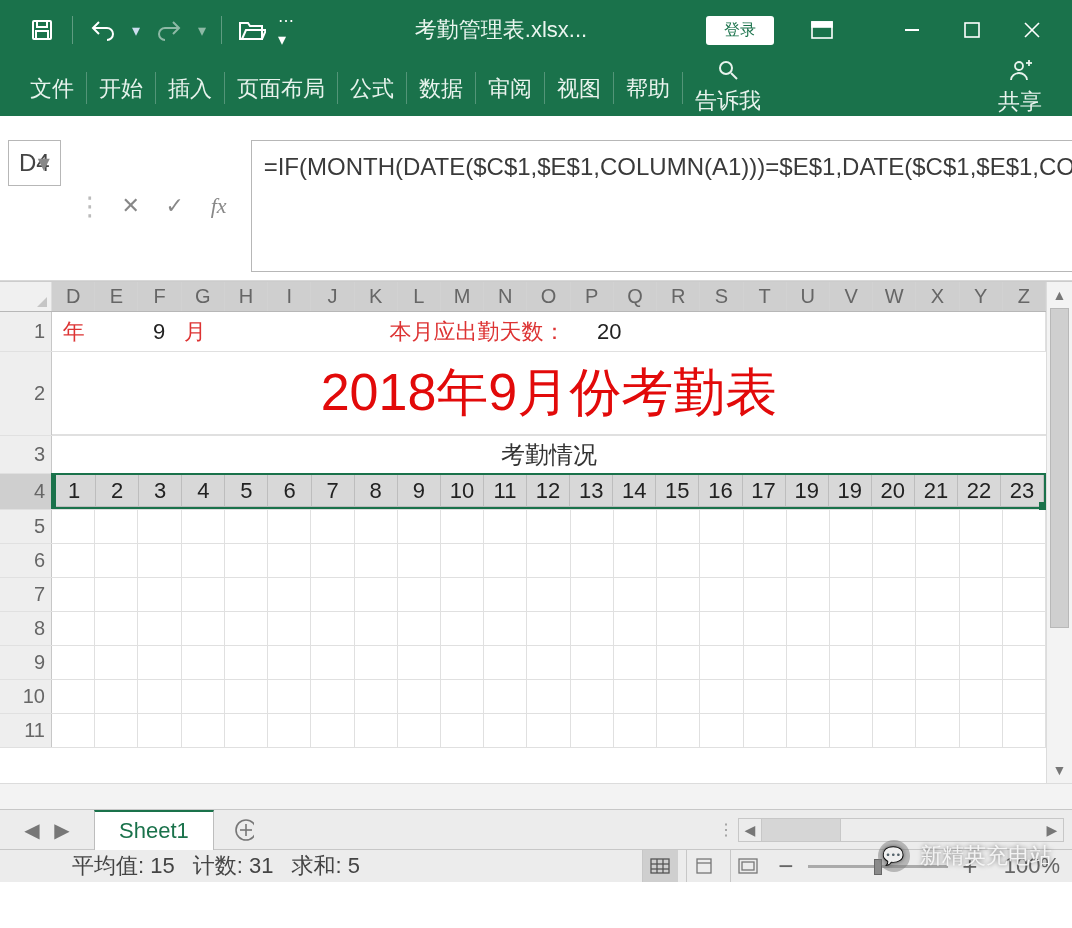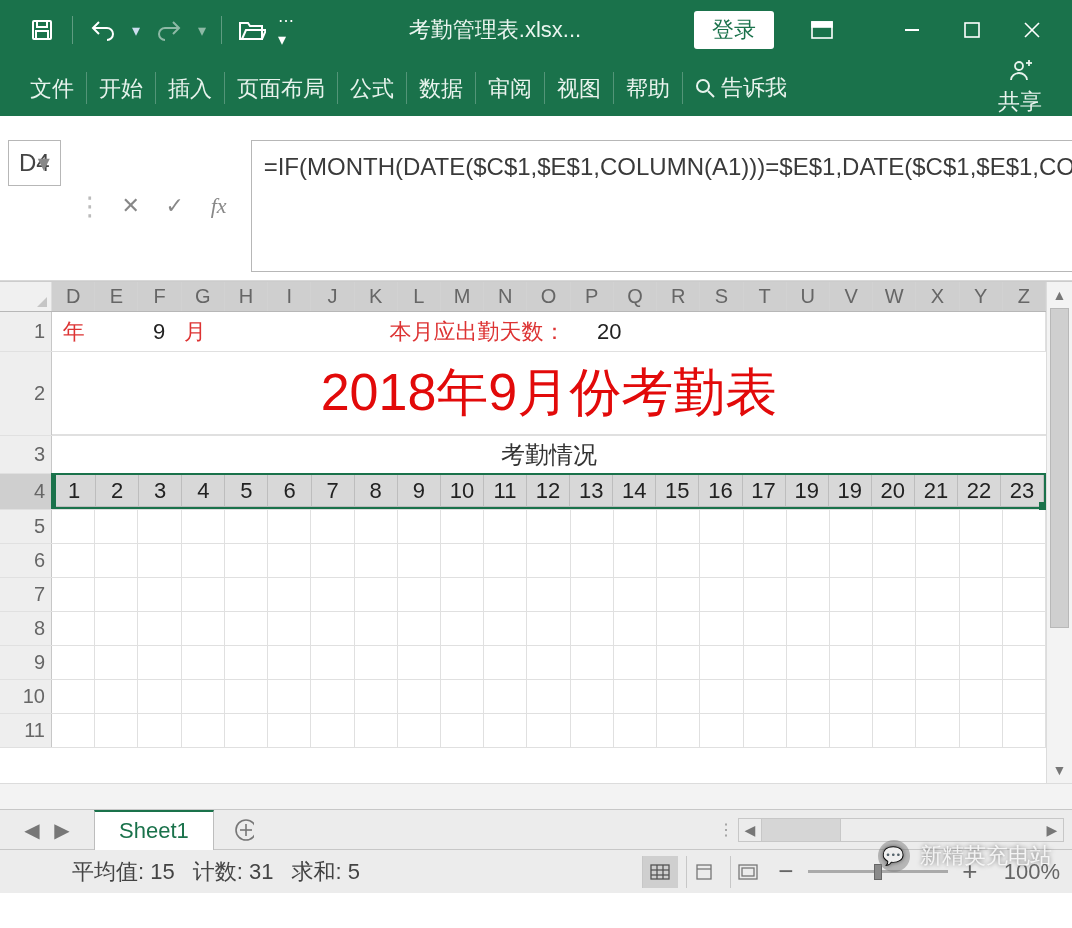--- a/index.html
+++ b/index.html
@@ -39,21 +39,21 @@
   flex: 1;
   text-align: center;
   font-size: 22px;
   color: #eaf5ef;
 }
 .login-btn {
   background: #fff;
   color: #1a724b;
   border-radius: 3px;
   padding: 4px 18px;
-  font-size: 22px;
+  font-size: 16px;
   margin: 0 18px;
 }
 .win-controls { display: flex; gap: 0; margin-left: 30px; }
 .win-btn {
   width: 60px; height: 32px;
   display: flex; align-items: center; justify-content: center;
 }
 
 
 .ribbon {
@@ -69,20 +69,21 @@
   padding: 0 12px;
   height: 100%;
   display: flex;
   align-items: center;
   border-top: 2px solid transparent;
 }
 .ribbon-sep { width:1px; height:32px; background: rgba(255,255,255,0.25); }
 .tell-me {
   display: flex; align-items: center; gap: 6px;
   padding: 0 12px;
+  flex-direction: column;
 }
 .share-btn {
   margin-left: auto;
   display: flex; align-items: center; gap: 6px;
   padding: 0 12px;
   flex-direction: column;
 }
 
 
 .formula-area {
@@ -283,21 +284,21 @@
 .mini-scroll {
   display:flex; align-items:center;
   border:1px solid #c7c7c7;
   height: 24px;
 }
 .mini-scroll .thumb-h { width:80px; height:100%; background:#d6d6d6; border-left:1px solid #c7c7c7; border-right:1px solid #c7c7c7; }
 .mini-scroll .arrow { width:22px; display:flex; justify-content:center; color:#777; font-size:14px; }
 .mini-scroll .track { width:200px; height:100%; }
 
 .status-bar {
-  height: 44px;
+  height: 33px;
   background: #ececec;
   border-top: 1px solid #c7c7c7;
   display: flex; align-items: center;
   font-size: 22px; color:#444;
   padding: 0 12px;
 }
 .status-left { display:flex; gap:18px; padding-left: 60px; }
 .status-right {
   margin-left: auto;
   display:flex; align-items:center; gap: 8px;

